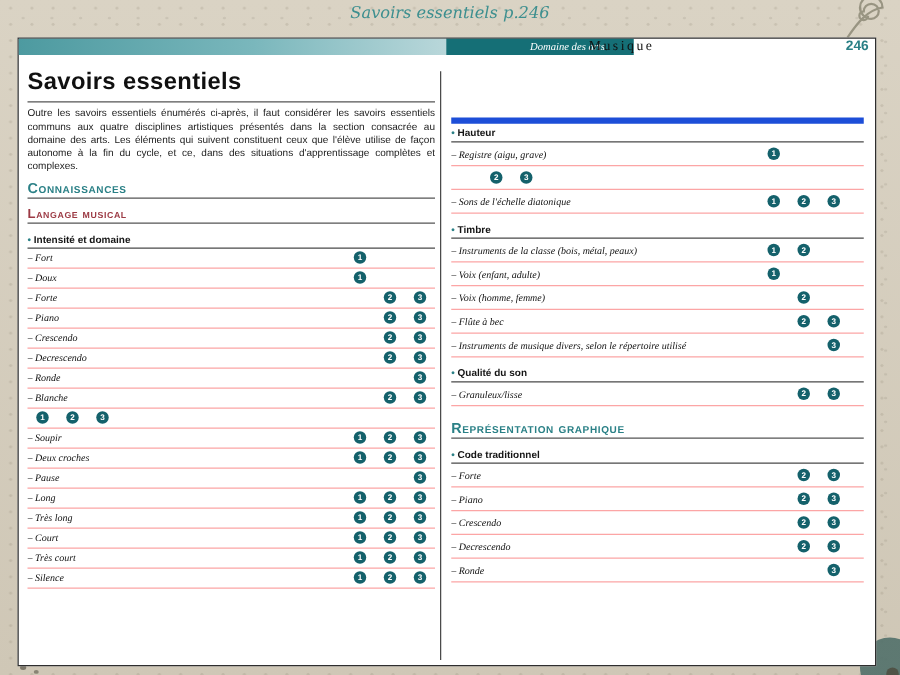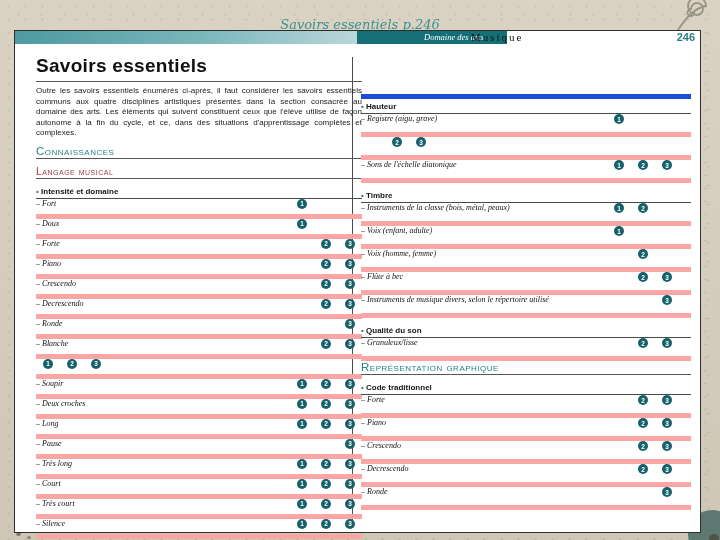--- a/index.html
+++ b/index.html
@@ -5,21 +5,21 @@
   html,body{margin:0;padding:0;}
   .stage{
     position:relative;width:720px;height:540px;overflow:hidden;
     font-family:"Liberation Sans",sans-serif;
     background:
       radial-gradient(rgba(110,100,80,0.16) 1px, transparent 1.6px) 0 0/17px 13px,
       radial-gradient(rgba(90,85,70,0.12) 1px, transparent 1.6px) 7px 5px/23px 19px,
       linear-gradient(#dad3c4,#cfc7b6);
   }
   .doc-title{
-    position:absolute;top:17px;left:0;right:0;text-align:center;
+    position:absolute;top:3px;left:0;right:0;text-align:center;
     font:italic 13px "DejaVu Serif",serif;color:#3d8f8f;
   }
   .spiral{position:absolute;top:0;right:8px;}
   .corner-br{position:absolute;right:-16px;bottom:-18px;width:48px;height:48px;border-radius:50%;
     background:radial-gradient(circle at 40% 40%, #51706a 0 55%, #3c5a52 100%);opacity:.9;}
   .corner-br2{position:absolute;right:1px;bottom:-4px;width:10px;height:10px;border-radius:50%;background:#4c4a3c;opacity:.8;}
   .speck-a{position:absolute;left:16px;bottom:4px;width:5px;height:4px;border-radius:50%;background:#5a5648;opacity:.7;}
   .speck-b{position:absolute;left:27px;bottom:1px;width:4px;height:3px;border-radius:50%;background:#5a5648;opacity:.6;}
 
   .page{position:absolute;left:14px;top:30px;width:685px;height:501px;background:#fff;border:1px solid #2e2e2e;}
@@ -30,39 +30,39 @@
     background:linear-gradient(90deg,#4d9aa0 0%,#7ab7bc 55%,#b9d7da 100%);}
   .domain-box{position:absolute;left:342px;top:0;width:106px;height:13px;background:#156f76;
     color:#fff;font:italic 8.5px "Liberation Serif",serif;text-align:center;line-height:13px;padding-left:44px;}
   .subject{position:absolute;left:456px;top:0;height:13px;line-height:13px;color:#111;
     font-family:"Liberation Serif",serif;font-weight:normal;font-size:11px;letter-spacing:2px;}
   .page-num{position:absolute;right:5px;top:0;height:13px;line-height:13px;
     color:#2a8086;font-weight:bold;font-size:11px;}
 
   .divider{position:absolute;left:337px;top:26px;width:1px;height:471px;background:#4a4a4a;}
 
-  .col-left{position:absolute;left:7px;top:24px;width:326px;margin-left:14px;}
+  .col-left{position:absolute;left:7px;top:24px;width:326px;}
   .col-right{position:absolute;left:346px;top:58px;width:330px;}
 
   .main-title{font-size:19px;font-weight:bold;color:#101010;letter-spacing:.3px;
     padding-bottom:4px;border-bottom:1px solid #555;margin-bottom:4px;}
   .intro{font-size:8px;line-height:10.5px;text-align:justify;color:#1a1a1a;margin:3px 0 6px 0;}
 
-  .heading{font-variant:small-caps;font-weight:normal;letter-spacing:.5px;
+  .heading{font-variant:small-caps;font-weight:bold;letter-spacing:.5px;
     border-bottom:1px solid #555;padding-bottom:1px;margin-top:6px;}
   .heading.teal{color:#2a8086;font-size:11.5px;}
   .heading.maroon{color:#9c3a44;font-size:10.5px;}
-  .heading.rep{margin-top:0;margin-bottom:2px;}
+  .heading.rep{margin-top:12px;margin-bottom:2px;}
 
   .section-head{font-weight:bold;font-size:8px;color:#151515;
     border-bottom:1px solid #4a4a4a;padding:3px 12px 2px 0;margin-top:5px;}
   .section-head::before{content:"• ";color:#2a8086;}
   #right-sections-1 > .section-head:first-child{border-top:5px solid #1d4ed8;}
 
-  .row{display:flex;align-items:flex-start;border-bottom:5px solid #fca5a5;}
+  .row{display:flex;align-items:center;border-bottom:1px solid #fca5a5;}
   .col-left .row{height:15px;}
   .col-right .row{height:18px;padding-right:12px;}
   .row-label{flex:1 1 auto;font:italic 8px "Liberation Serif",serif;color:#111;
     white-space:nowrap;overflow:hidden;}
   .row-label::before{content:"– ";}
   .cycle-cell{flex:0 0 24px;display:flex;justify-content:center;}
   .badge{width:10px;height:10px;border-radius:50%;background:#14616b;color:#fff;
     font:bold 6.5px "Liberation Sans",sans-serif;font-style:normal;
     display:flex;align-items:center;justify-content:center;}
 </style>
@@ -202,35 +202,35 @@
               <span class="badge">1</span>
             </span>
             <span class="cycle-cell">
               <span class="badge">2</span>
             </span>
             <span class="cycle-cell">
               <span class="badge">3</span>
             </span>
           </div>
           <div class="row">
+            <span class="row-label">Pause</span>
+            <span class="cycle-cell"></span>
+            <span class="cycle-cell"></span>
+            <span class="cycle-cell">
+              <span class="badge">3</span>
+            </span>
+          </div>
+          <div class="row">
             <span class="row-label">Long</span>
             <span class="cycle-cell">
               <span class="badge">1</span>
             </span>
             <span class="cycle-cell">
               <span class="badge">2</span>
             </span>
-            <span class="cycle-cell">
-              <span class="badge">3</span>
-            </span>
-          </div>
-          <div class="row">
-            <span class="row-label">Pause</span>
-            <span class="cycle-cell"></span>
-            <span class="cycle-cell"></span>
             <span class="cycle-cell">
               <span class="badge">3</span>
             </span>
           </div>
           <div class="row">
             <span class="row-label">Très long</span>
             <span class="cycle-cell">
               <span class="badge">1</span>
             </span>
             <span class="cycle-cell">

